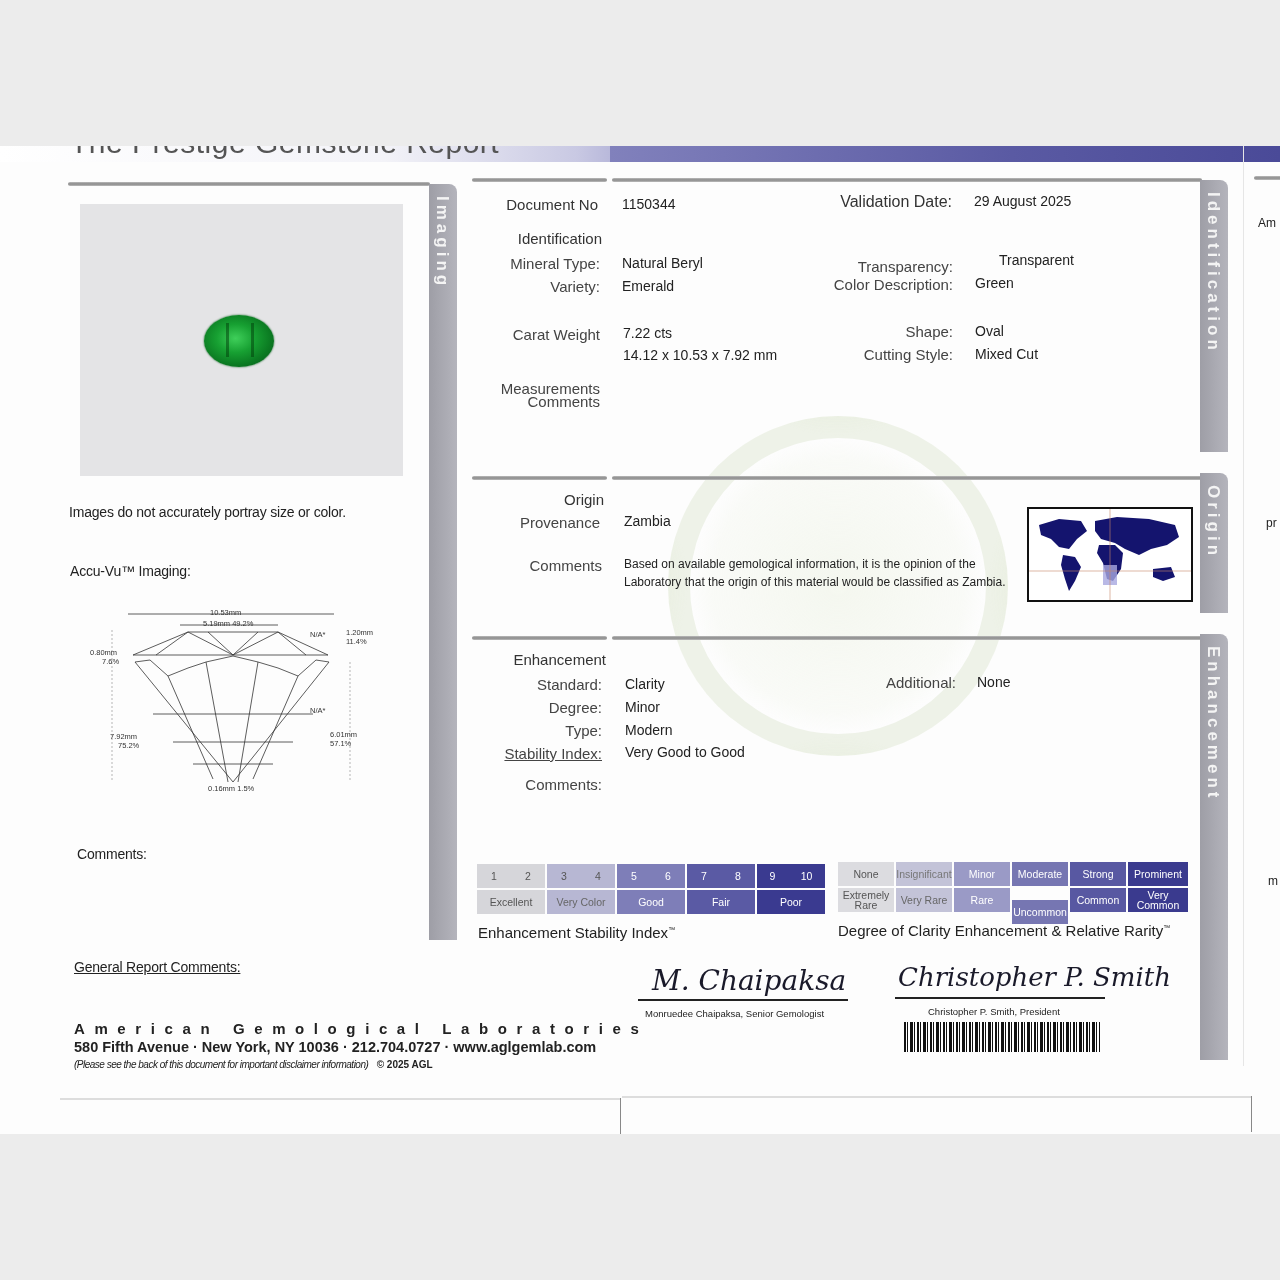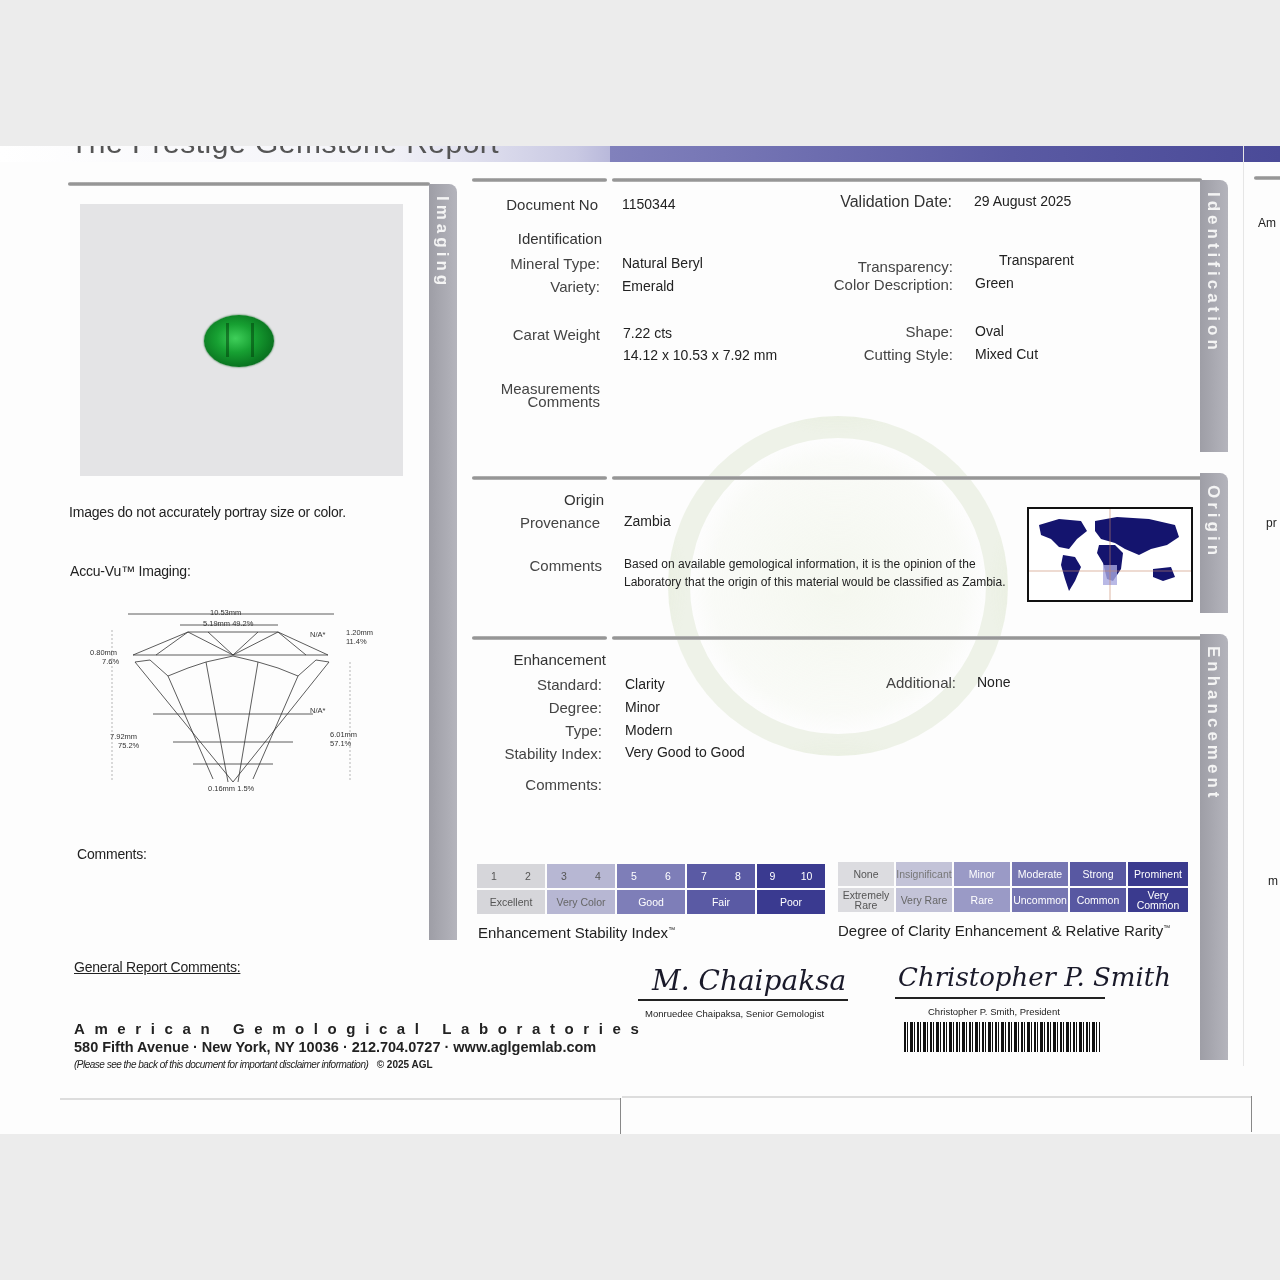--- a/index.html
+++ b/index.html
@@ -203,21 +203,21 @@
 
   <div class="lbl" style="right:674px; top:505px; color:#333;">Enhancement</div>
   <div class="lbl" style="right:678px; top:530px;">Standard:</div>
   <div class="val" style="left:625px; top:530px;">Clarity</div>
   <div class="lbl" style="right:324px; top:528px;">Additional:</div>
   <div class="val" style="left:977px; top:528px;">None</div>
   <div class="lbl" style="right:678px; top:553px;">Degree:</div>
   <div class="val" style="left:625px; top:553px;">Minor</div>
   <div class="lbl" style="right:678px; top:576px;">Type:</div>
   <div class="val" style="left:625px; top:576px;">Modern</div>
-  <div class="lbl" style="right:678px; top:599px;">Stability Index:</div>
+  <div class="lbl" style="right:678px; top:599px;text-decoration:underline;">Stability Index:</div>
   <div class="val" style="left:625px; top:598px;">Very Good to Good</div>
   <div class="lbl" style="right:678px; top:630px;">Comments:</div>
 
   <div class="scale" style="left:477px; top:718px; grid-template-columns: 68px 68px 68px 68px 68px; grid-template-rows: 24px 24px;">
     <div class="cell" style="background:#d6d6da; color:#555;">
         <span>1</span>
         <span>2</span>
       </div>
     <div class="cell" style="background:#b7b7d3; color:#555;">
         <span>3</span>
@@ -246,21 +246,21 @@
   <div class="scale" style="left:838px; top:716px; grid-template-columns: 56px 56px 56px 56px 56px 60px; grid-template-rows: 24px 24px;">
     <div class="cell" style="background:#dcdce0; color:#555;">None</div>
     <div class="cell" style="background:#c3c3d8; color:#777;">Insignificant</div>
     <div class="cell" style="background:#9a9ac6;">Minor</div>
     <div class="cell" style="background:#7676b2;">Moderate</div>
     <div class="cell" style="background:#5858a2;">Strong</div>
     <div class="cell" style="background:#3a3a8e;">Prominent</div>
     <div class="cell" style="background:#dcdce0; color:#555;">Extremely Rare</div>
     <div class="cell" style="background:#c3c3d8; color:#666;">Very Rare</div>
     <div class="cell" style="background:#9a9ac6;">Rare</div>
-    <div class="cell" style="background:#7676b2;">Uncommon</div>
+    <div class="cell" style="background:#7676b2;margin-top:12px;">Uncommon</div>
     <div class="cell" style="background:#5858a2;">Common</div>
     <div class="cell" style="background:#3a3a8e;">Very Common</div>
   </div>
   <div class="scale-title" style="left:838px; top:776px;"><span>Degree of Clarity Enhancement &amp; Relative Rarity</span><sup>™</sup></div>
 
   <div class="note" style="left:74px; top:813px; text-decoration: underline;">General Report Comments:</div>
 
   <div class="sig" style="left:652px; top:818px;">M. Chaipaksa</div>
   <div class="sig-line" style="left:638px; top:853px; width:210px;"></div>
   <div class="signame" style="left:645px; top:862px;">Monruedee Chaipaksa, Senior Gemologist</div>

